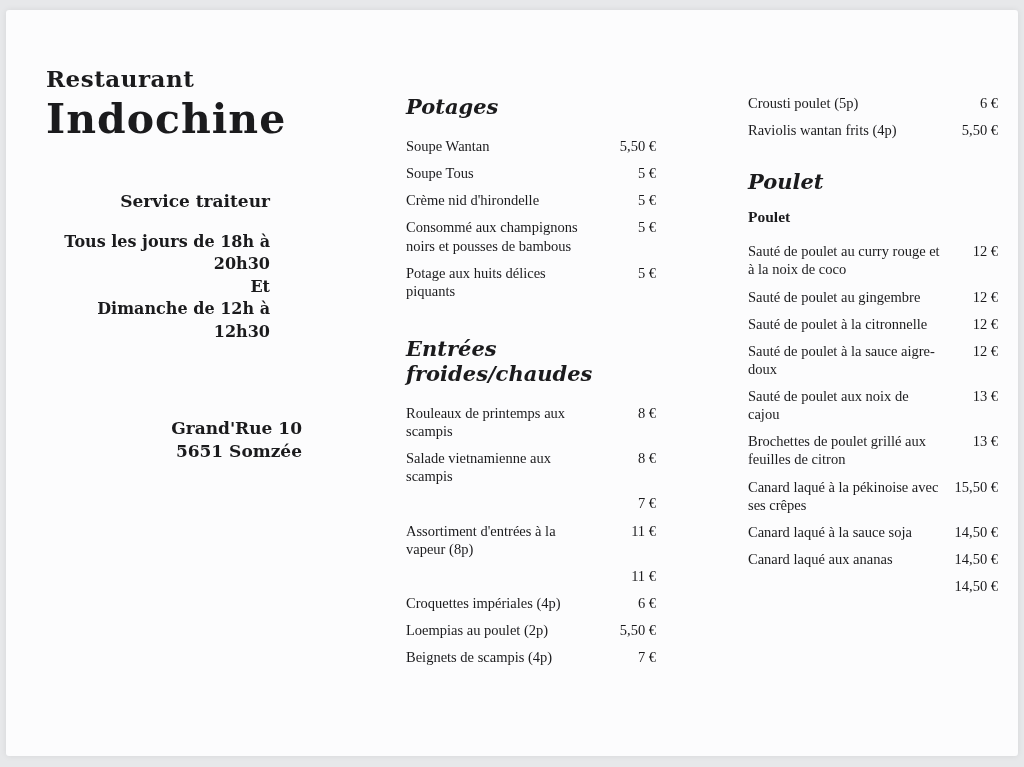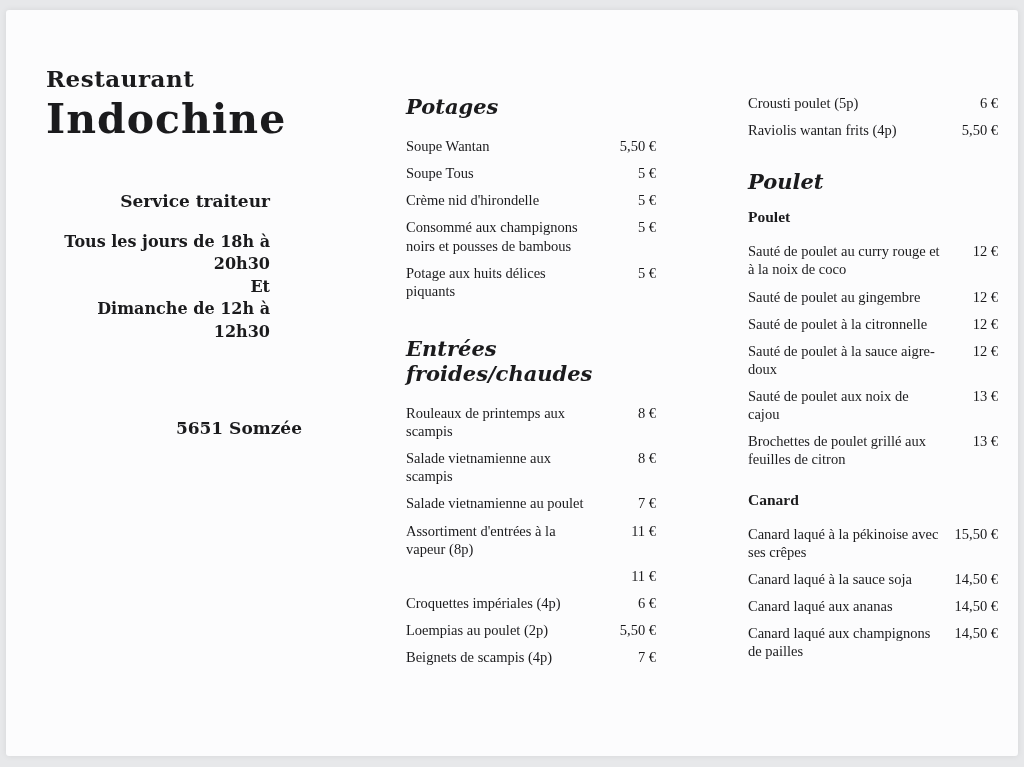--- a/index.html
+++ b/index.html
@@ -117,20 +117,21 @@
       <div class="center-block hours">
         <div>Tous les jours de 18h à 20h30</div>
         <div>Et</div>
         <div>Dimanche de 12h à 12h30</div>
       </div>
 
       <div class="center-block contact">
       </div>
 
       <div class="center-block address">
+        <div>Grand'Rue 10</div>
         <div>5651 Somzée</div>
       </div>
     </div>
 
     <div class="col-mid">
       <div class="script-h">Potages</div>
       <div class="items">
 
           <div class="mi">
             <span class="mi-name">Soupe Wantan</span>
@@ -165,21 +166,20 @@
             <span class="mi-name">Rouleaux de printemps aux scampis</span>
             <span class="mi-price">8 €</span>
           </div>
 
           <div class="mi">
             <span class="mi-name">Salade vietnamienne aux scampis</span>
             <span class="mi-price">8 €</span>
           </div>
 
           <div class="mi">
-            <span class="mi-name">Salade vietnamienne au poulet</span>
             <span class="mi-price">7 €</span>
           </div>
 
           <div class="mi">
             <span class="mi-name">Assortiment d'entrées à la vapeur (8p)</span>
             <span class="mi-price">11 €</span>
           </div>
 
           <div class="mi">
             <span class="mi-price">11 €</span>
@@ -245,39 +245,37 @@
             <span class="mi-name">Sauté de poulet aux noix de cajou</span>
             <span class="mi-price">13 €</span>
           </div>
 
           <div class="mi">
             <span class="mi-name">Brochettes de poulet grillé aux feuilles de citron</span>
             <span class="mi-price">13 €</span>
           </div>
         </div>
 
-      <div class="sub-h canard">Canard</div>
       <div class="items">
 
           <div class="mi">
             <span class="mi-name">Canard laqué à la pékinoise avec ses crêpes</span>
             <span class="mi-price">15,50 €</span>
           </div>
 
           <div class="mi">
             <span class="mi-name">Canard laqué à la sauce soja</span>
             <span class="mi-price">14,50 €</span>
           </div>
 
           <div class="mi">
             <span class="mi-name">Canard laqué aux ananas</span>
             <span class="mi-price">14,50 €</span>
           </div>
 
           <div class="mi">
-            <span class="mi-name">Canard laqué aux champignons de pailles</span>
             <span class="mi-price">14,50 €</span>
           </div>
         </div>
     </div>
 
   </div>
 </div>
 
 </body></html>

